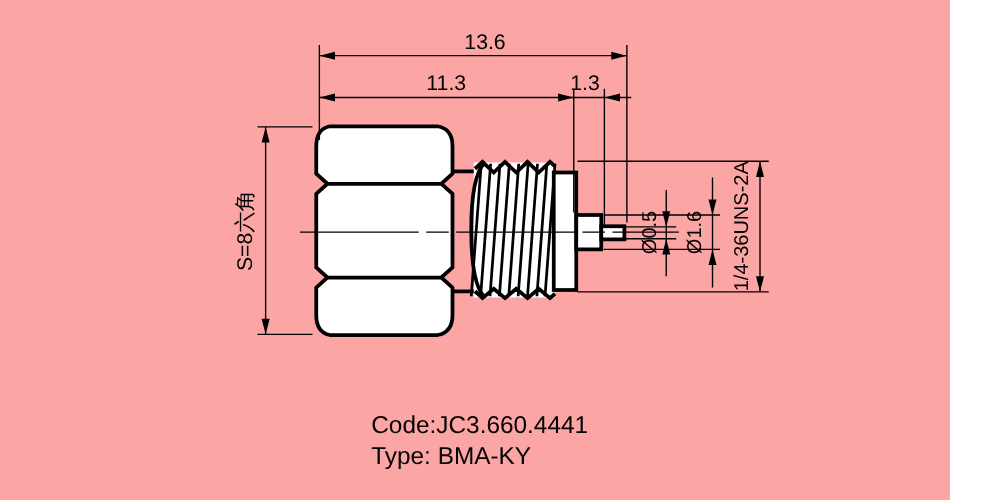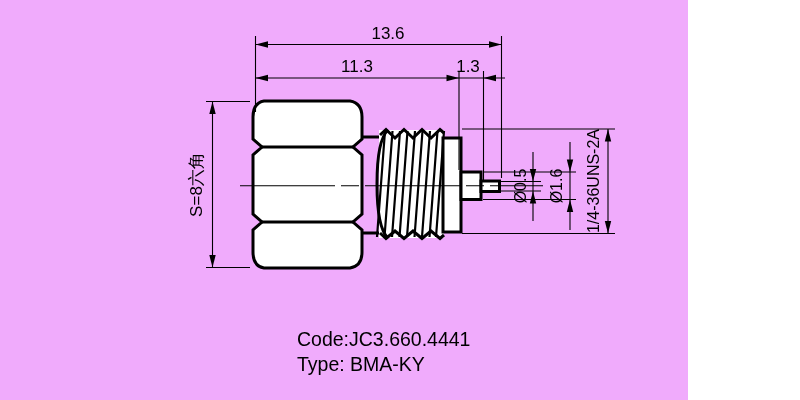--- a/index.html
+++ b/index.html
@@ -2,23 +2,23 @@
 <html><head>
 <meta charset="utf-8">
 <style>
   html, body {
     margin: 0;
     padding: 0;
     background: #ffffff;
   }
   .stage {
     position: relative;
-    width: 688px;
+    width: 760px;
     height: 400px;
-    background: #f0abfc;
+    background: #fca5a5;
     overflow: hidden;
     font-family: "Liberation Sans", sans-serif;
   }
   svg { display: block; }
   .outline {
     fill: #ffffff;
     stroke: #000000;
     stroke-width: 3;
     stroke-linejoin: miter;
   }

